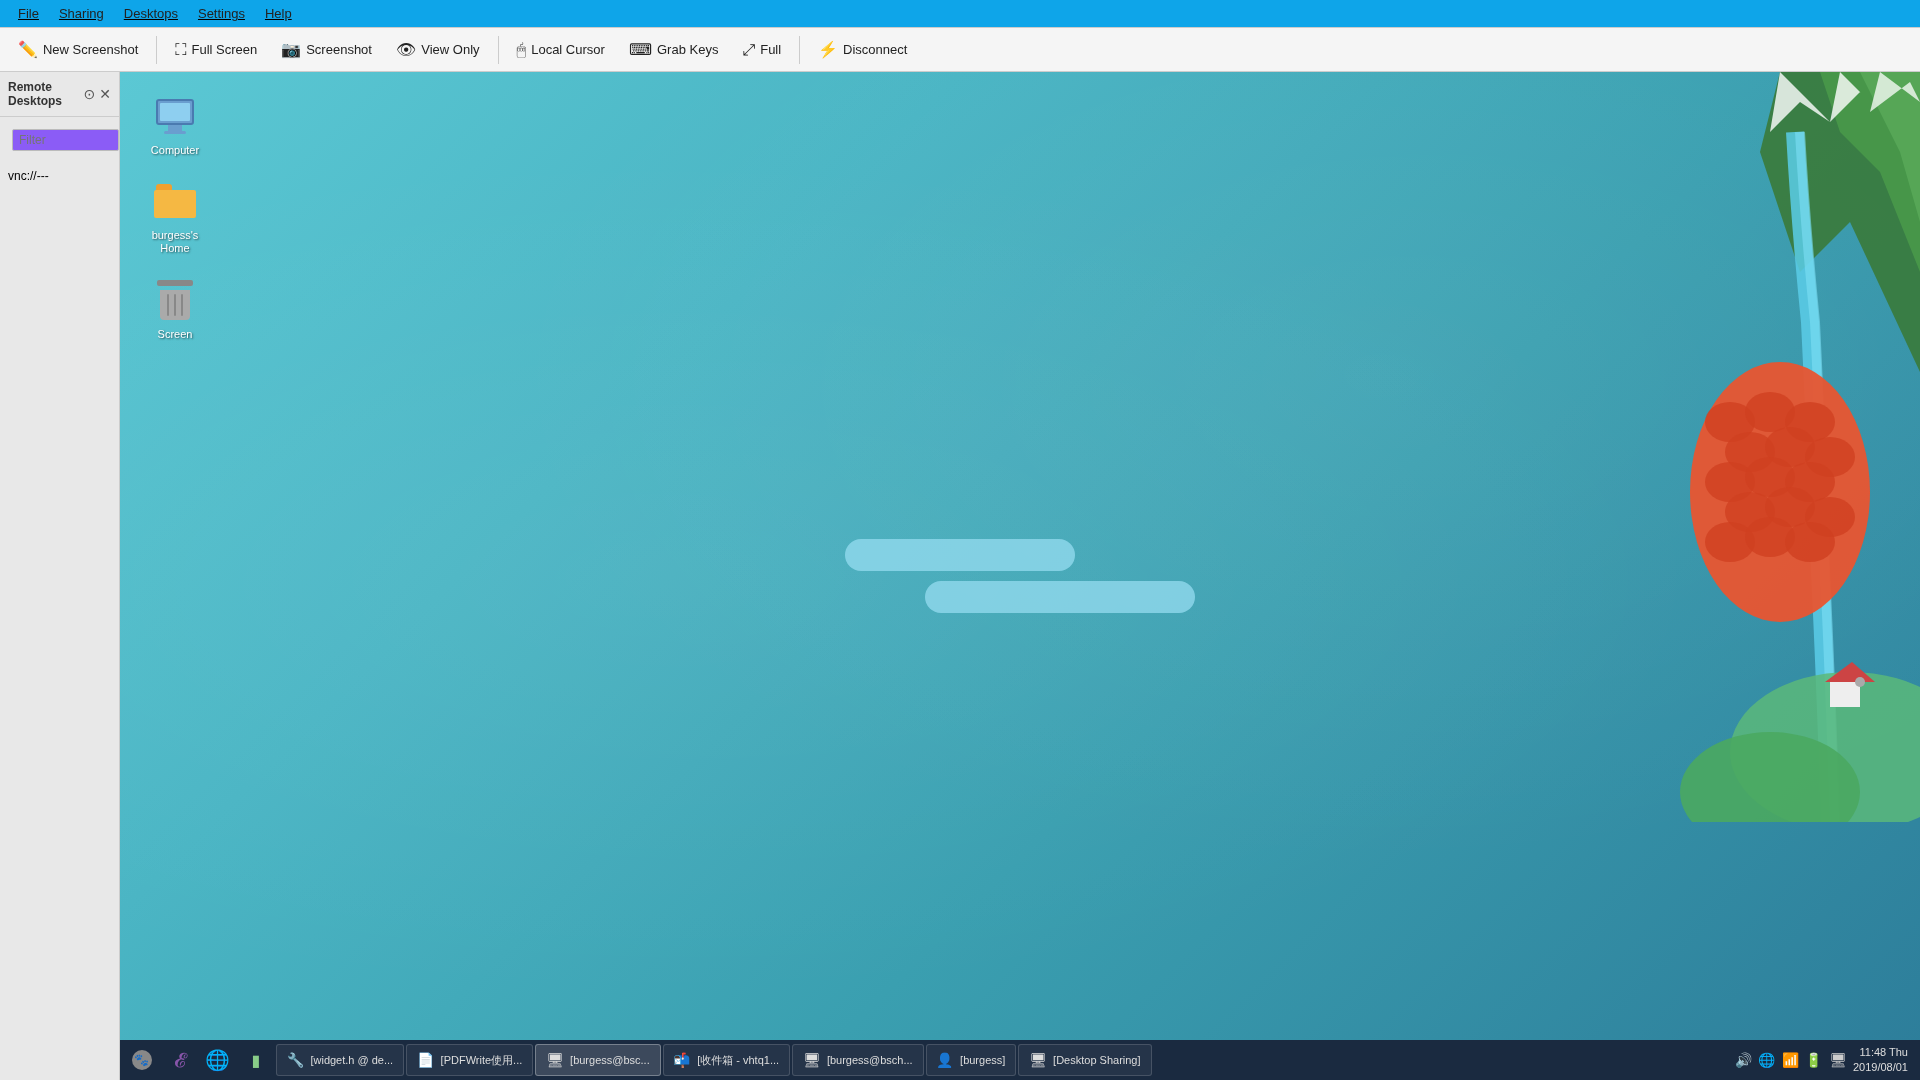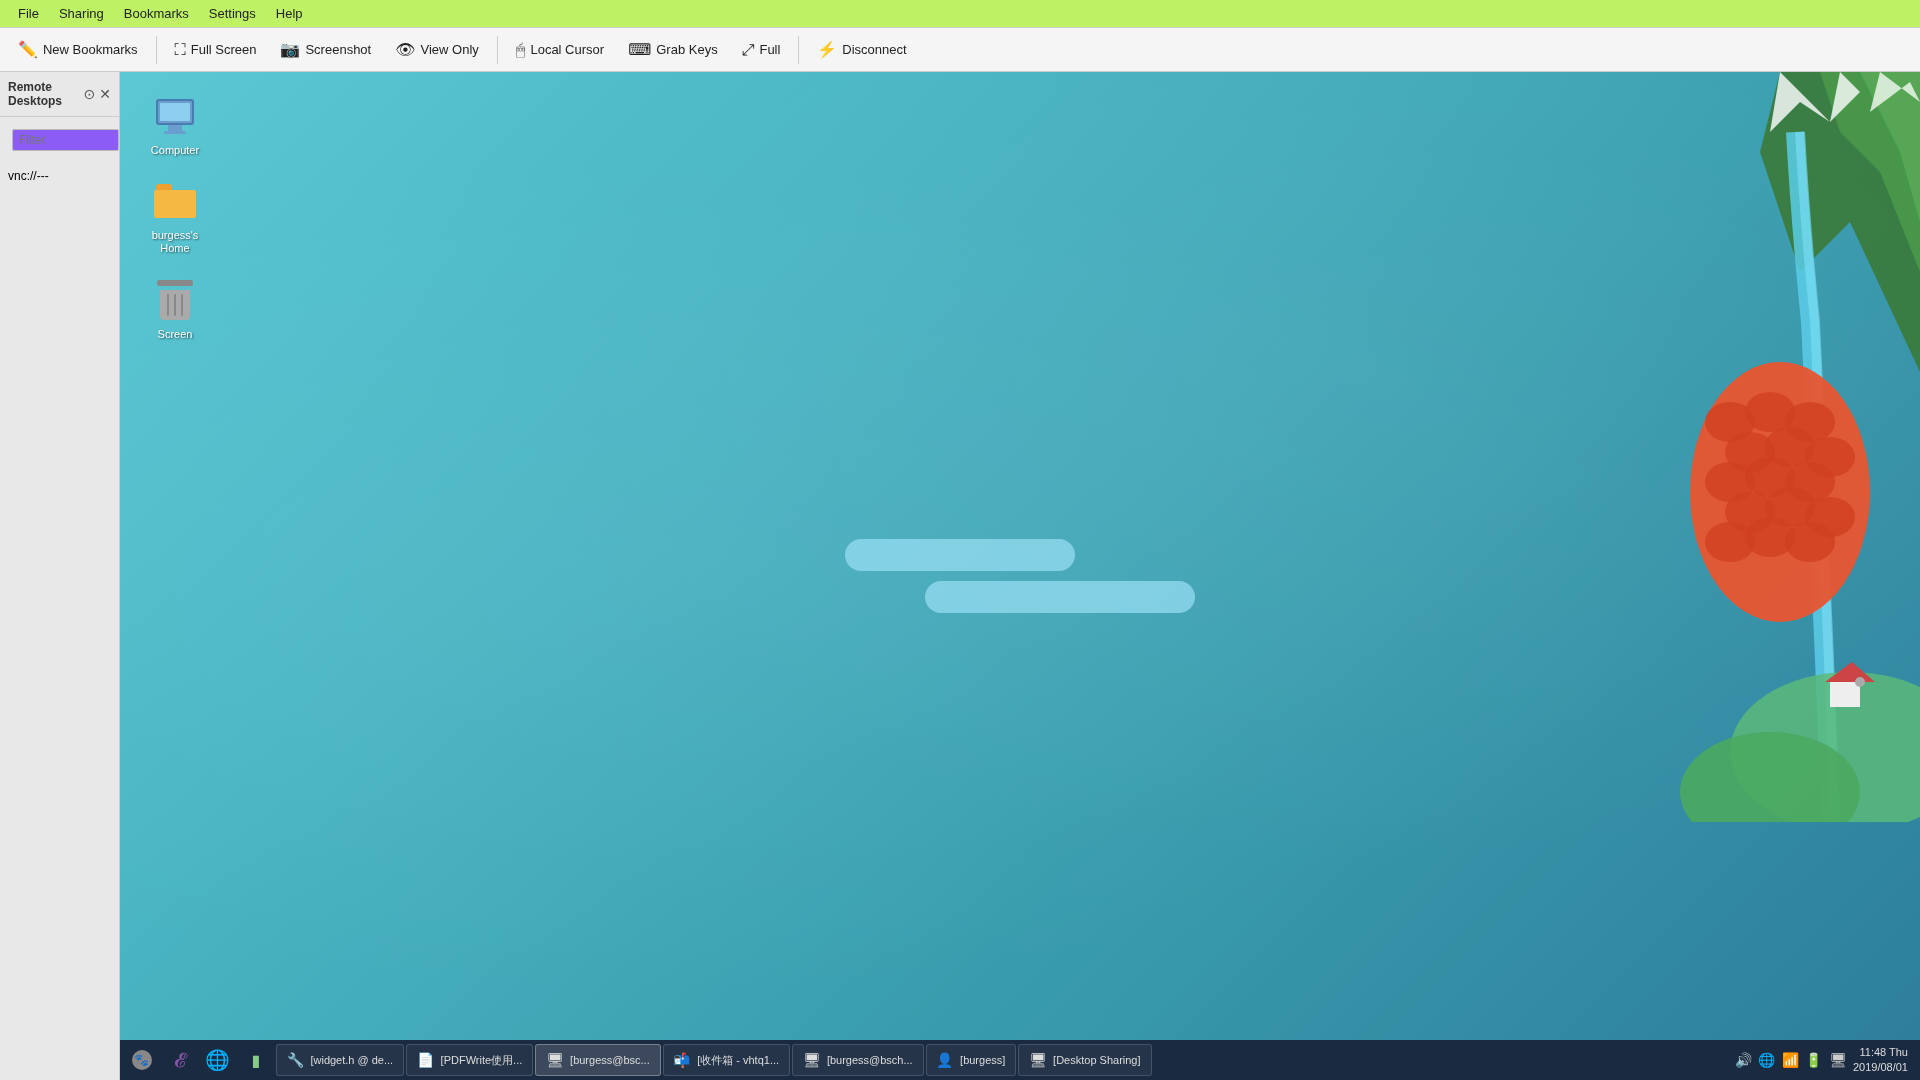--- a/index.html
+++ b/index.html
@@ -1,25 +1,26 @@
 <!DOCTYPE html>
 <html><head>
   <meta charset="utf-8">
   <style>
     * { margin: 0; padding: 0; box-sizing: border-box; }
     body { font-family: 'Segoe UI', Arial, sans-serif; font-size: 13px; background: #2d2d2d; width: 1920px; height: 1080px; overflow: hidden; }
 
     
     #menubar {
       height: 28px;
-      background: #bef264;
+      background: #0ea5e9;
       display: flex;
       align-items: center;
       padding: 0 8px;
       border-bottom: 1px solid #ccc;
+      text-decoration: underline;
     }
     .menu-item {
       padding: 4px 10px;
       cursor: pointer;
       font-size: 13px;
       color: #222;
     }
 
     
     #toolbar {
@@ -332,29 +333,29 @@
       color: #ddd;
       line-height: 1.4;
     }
   </style>
 </head>
 <body>
 
 <div id="menubar">
   <div class="menu-item">File</div>
   <div class="menu-item">Sharing</div>
-  <div class="menu-item">Bookmarks</div>
+  <div class="menu-item">Desktops</div>
   <div class="menu-item">Settings</div>
   <div class="menu-item">Help</div>
 </div>
 
 <div id="toolbar">
   <button class="toolbar-btn">
     <span class="btn-icon">✏️</span>
-    <span>New Bookmarks</span>
+    <span>New Screenshot</span>
   </button>
   <div class="toolbar-separator"></div>
   <button class="toolbar-btn">
     <span class="btn-icon">⛶</span>
     <span>Full Screen</span>
   </button>
   <button class="toolbar-btn">
     <span class="btn-icon">📷</span>
     <span>Screenshot</span>
   </button>

